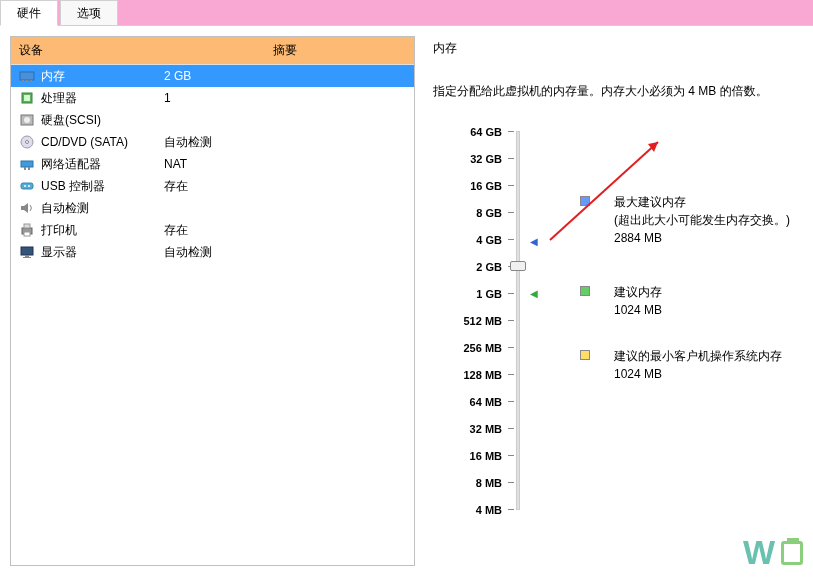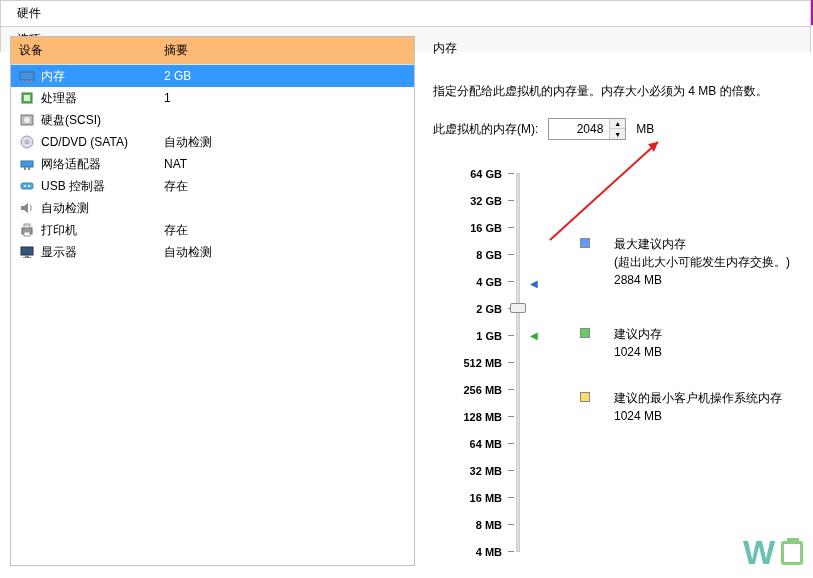--- a/index.html
+++ b/index.html
@@ -8,24 +8,23 @@
   font-size: 12px;
   background: #fff;
   color: #000;
   width: 813px;
   height: 578px;
   overflow: hidden;
   position: relative;
 }
 .tabs {
   display: flex;
-  background: #a21caf;
+  background: #f9a8d4;
   border-bottom: 1px solid #d0d0d0;
   height: 26px;
-  flex-direction: column;
 }
 .tab {
   padding: 4px 16px;
   border: 1px solid #d0d0d0;
   border-bottom: none;
   background: #f8f8f8;
   margin-right: 2px;
   cursor: pointer;
 }
 .tab.active {
@@ -44,21 +43,21 @@
   height: 530px;
 }
 .hw-header {
   display: flex;
   font-weight: normal;
   padding: 5px 8px;
   border-bottom: 1px solid #e0e0e0;
   background: #fdba74;
 }
 .hw-col1 { width: 145px; }
-.hw-col2 { flex: 1; }
+.hw-col2 { flex: 1; text-align: center; }
 .hw-row {
   display: flex;
   padding: 3px 8px;
   align-items: center;
   height: 22px;
 }
 .hw-row.selected {
   background: #3399ff;
   color: #fff;
 }
@@ -344,31 +343,20 @@
           </span>
           <span class="hw-name">显示器</span>
           <span class="hw-val">自动检测</span>
         </div>
       </div>
   </div>
 
   <div class="right-panel">
     <div class="section-title">内存</div>
     <div class="desc">指定分配给此虚拟机的内存量。内存大小必须为 4 MB 的倍数。</div>
-    <div class="mem-row">
-      <span>此虚拟机的内存(M):</span>
-      <div class="spinner">
-        <input type="text" value="2048" style="">
-        <div class="spinner-btns">
-          <div>▲</div>
-          <div>▼</div>
-        </div>
-      </div>
-      <span>MB</span>
-    </div>
 
     <div class="slider-area">
       <div class="ticks" id="ticks">
           <div class="tick">64 GB</div>
           <div class="tick">32 GB</div>
           <div class="tick">16 GB</div>
           <div class="tick">8 GB</div>
           <div class="tick">4 GB</div>
           <div class="tick">2 GB</div>
           <div class="tick">1 GB</div>

